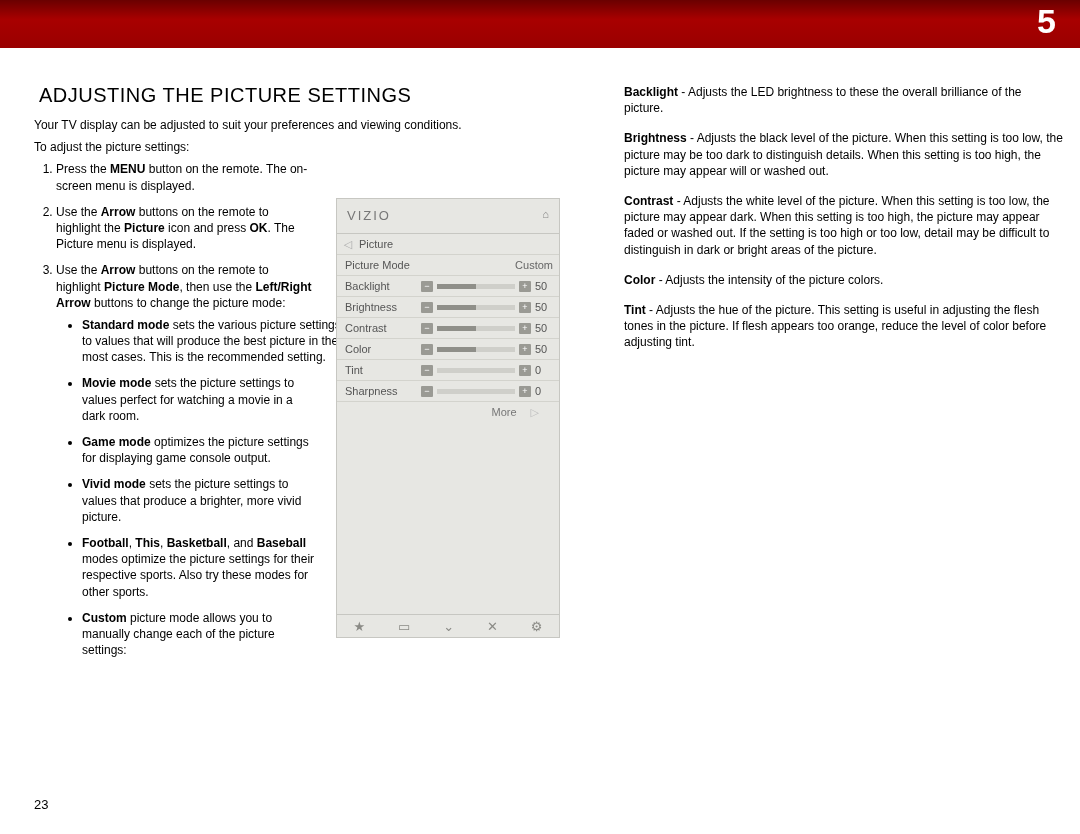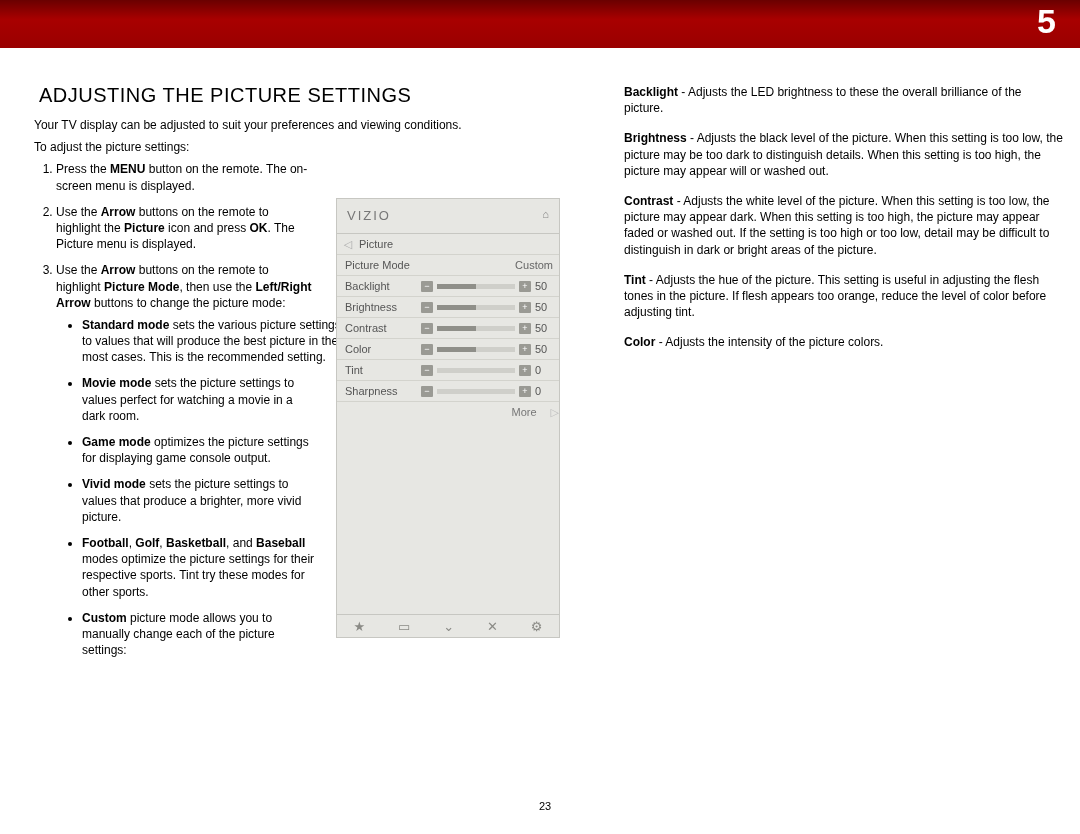--- a/index.html
+++ b/index.html
@@ -10,39 +10,39 @@
 .col-left{position:absolute;left:0;top:0;width:555px}
 .col-right{position:absolute;left:590px;top:14px;width:440px}
 h2.section{font-size:20px;font-weight:normal;letter-spacing:.5px;margin:14px 0 10px 5px}
 p{font-size:12px;line-height:1.35;margin:6px 0}
 .just{text-align:justify}
 ol.steps{font-size:12px;line-height:1.35;padding-left:22px;margin:4px 0}
 ol.steps>li{margin-bottom:10px}
 ul.sub{list-style:disc;font-size:12px;line-height:1.35;padding-left:26px;margin:6px 0}
 ul.sub>li{margin-bottom:10px}
 .left-narrow{width:260px}
-.page-num{position:absolute;bottom:2px;left:0;right:0;text-align:center;font-size:11px}
+.page-num{position:absolute;bottom:2px;left:0;right:0;text-align:left;font-size:13px}
 
 
 .osd{position:absolute;left:302px;top:128px;width:222px;height:438px;background:#e7e7e3;border:1px solid #c7c7c2;font-size:11px;color:#555}
 .osd-top{height:34px;border-bottom:1px solid #c7c7c2;position:relative}
 .osd-brand{position:absolute;left:10px;top:9px;font-weight:normal;letter-spacing:2px;color:#777;font-size:13px}
 .osd-home{position:absolute;right:10px;top:9px;color:#888}
 .osd-crumb{height:20px;border-bottom:1px solid #d3d3cd;display:flex;align-items:center}
 .osd-crumb .lt{width:22px;text-align:center;color:#aaa}
 .osd-row{height:20px;border-bottom:1px solid #d3d3cd;display:flex;align-items:center;padding:0 6px 0 8px}
 .osd-row .lbl{flex:0 0 76px}
 .osd-row .val{flex:1;text-align:right;color:#666}
 .slider{flex:1;display:flex;align-items:center;gap:4px}
 .btn{width:12px;height:11px;background:#9a9a94;color:#fff;font-size:9px;line-height:11px;text-align:center;border-radius:1px}
 .bar{flex:1;height:5px;background:#cfcfca;position:relative}
 .bar::after{content:"";position:absolute;left:0;top:0;bottom:0;width:50%;background:#8f8f89}
 .bar.zero::after{width:0}
 .num{width:18px;text-align:left;color:#555}
-.osd-more{height:20px;display:flex;align-items:center;justify-content:flex-end;padding-right:0;gap:14px;color:#777}
+.osd-more{height:20px;display:flex;align-items:center;justify-content:flex-end;padding-right:20px;gap:14px;color:#777}
 .osd-more .tri{color:#bbb}
 .osd-footer{position:absolute;bottom:0;left:0;right:0;height:22px;border-top:1px solid #c7c7c2;display:flex;align-items:center;justify-content:space-around;color:#8b8b86;font-size:13px}
 
 .definitions p{margin:0 0 14px 0}
 </style>
 </head>
 <body>
 
 <div class="page">
   <div class="banner">
@@ -62,33 +62,33 @@
         <li class="left-narrow">
           <span>Use the </span><b>Arrow</b><span> buttons on the remote to highlight the </span><b>Picture</b><span> icon and press </span><b>OK</b><span>. The Picture menu is displayed.</span>
         </li>
         <li class="left-narrow">
           <span>Use the </span><b>Arrow</b><span> buttons on the remote to highlight </span><b>Picture Mode</b><span>, then use the </span><b>Left/Right Arrow</b><span> buttons to change the picture mode:</span>
           <ul class="sub">
             <li class="left-narrow"><b>Standard mode</b><span> sets the various picture settings to values that will produce the best picture in the most cases. This is the recommended setting.</span></li>
             <li><b>Movie mode</b><span> sets the picture settings to values perfect for watching a movie in a dark room.</span></li>
             <li><b>Game mode</b><span> optimizes the picture settings for displaying game console output.</span></li>
             <li><b>Vivid mode</b><span> sets the picture settings to values that produce a brighter, more vivid picture.</span></li>
-            <li><b>Football</b>, <b>Golf</b>, <b>Basketball</b>, and <b>Baseball</b><span> modes optimize the picture settings for their respective sports. Tint try these modes for other sports.</span></li>
+            <li><b>Football</b>, <b>This</b>, <b>Basketball</b>, and <b>Baseball</b><span> modes optimize the picture settings for their respective sports. Also try these modes for other sports.</span></li>
             <li><b>Custom</b><span> picture mode allows you to manually change each of the picture settings:</span></li>
           </ul>
         </li>
       </ol>
     </div>
 
     <div class="col-right definitions">
       <p><b>Backlight</b><span> - Adjusts the LED brightness to these the overall brilliance of the picture.</span></p>
       <p><b>Brightness</b><span> - Adjusts the black level of the picture. When this setting is too low, the picture may be too dark to distinguish details. When this setting is too high, the picture may appear will or washed out.</span></p>
       <p><b>Contrast</b><span> - Adjusts the white level of the picture. When this setting is too low, the picture may appear dark. When this setting is too high, the picture may appear faded or washed out. If the setting is too high or too low, detail may be difficult to distinguish in dark or bright areas of the picture.</span></p>
+      <p><b>Color</b><span> - Adjusts the intensity of the picture colors.</span></p>
       <p><b>Tint</b><span> - Adjusts the hue of the picture. This setting is useful in adjusting the flesh tones in the picture. If flesh appears too orange, reduce the level of color before adjusting tint.</span></p>
-      <p><b>Color</b><span> - Adjusts the intensity of the picture colors.</span></p>
     </div>
 
     <div class="osd">
       <div class="osd-top">
         <span class="osd-brand">VIZIO</span>
         <span class="osd-home">⌂</span>
       </div>
       <div class="osd-crumb">
         <span class="lt">◁</span>
         <span>Picture</span>

